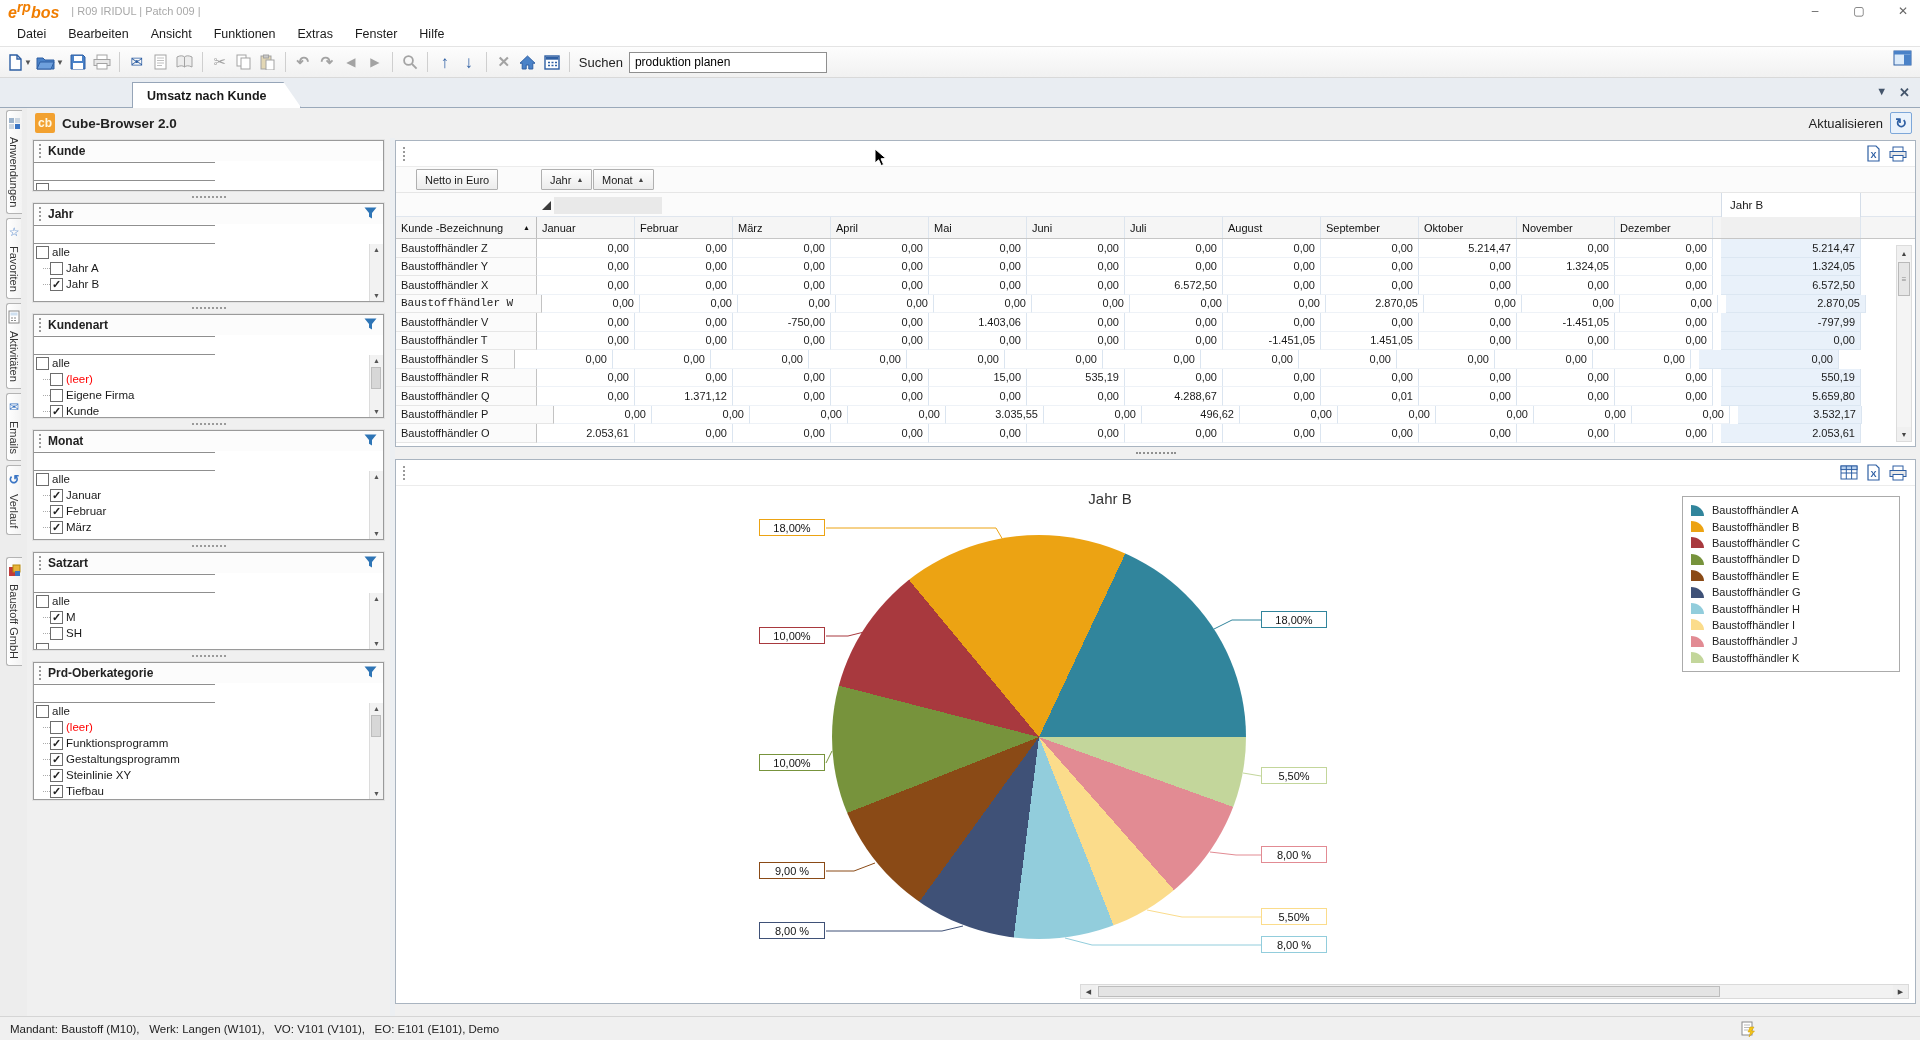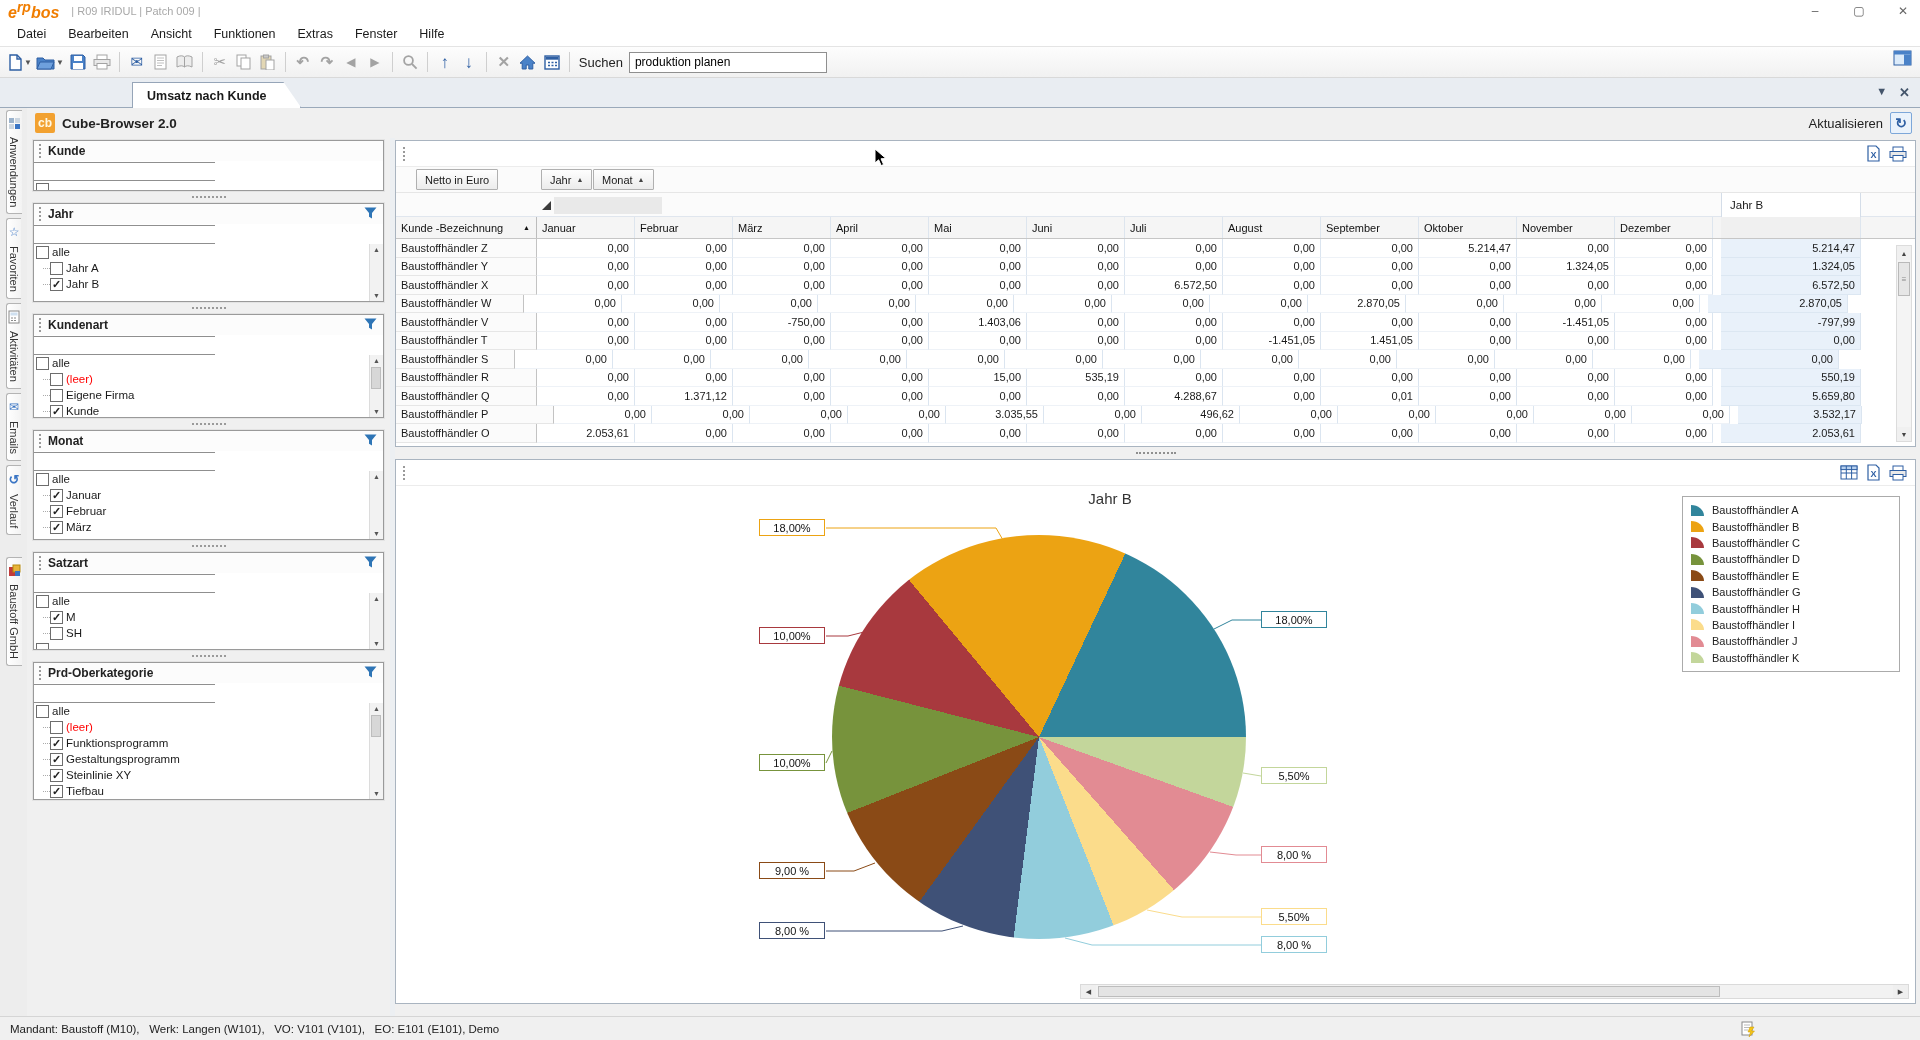--- a/index.html
+++ b/index.html
@@ -639,21 +639,21 @@
                 <div class="tcell" style="width: 98px;">6.572,50</div>
                 <div class="tcell" style="width: 98px;">0,00</div>
                 <div class="tcell" style="width: 98px;">0,00</div>
                 <div class="tcell" style="width: 98px;">0,00</div>
                 <div class="tcell" style="width: 98px;">0,00</div>
                 <div class="tcell" style="width: 98px;">0,00</div>
                 <div style="width: 8px;"></div>
                 <div class="tcell ttotal" style="width: 140px;">6.572,50</div>
               </div>
               <div class="trow">
-                <div class="tcell tname" style="width: 128px;">Baustoffhändler W</div>
+                <div class="tcell tname" style="width: 146px; font-family: Liberation Mono, monospace;">Baustoffhändler W</div>
                 <div class="tcell" style="width: 98px;">0,00</div>
                 <div class="tcell" style="width: 98px;">0,00</div>
                 <div class="tcell" style="width: 98px;">0,00</div>
                 <div class="tcell" style="width: 98px;">0,00</div>
                 <div class="tcell" style="width: 98px;">0,00</div>
                 <div class="tcell" style="width: 98px;">0,00</div>
                 <div class="tcell" style="width: 98px;">0,00</div>
                 <div class="tcell" style="width: 98px;">0,00</div>
                 <div class="tcell" style="width: 98px;">2.870,05</div>
                 <div class="tcell" style="width: 98px;">0,00</div>

